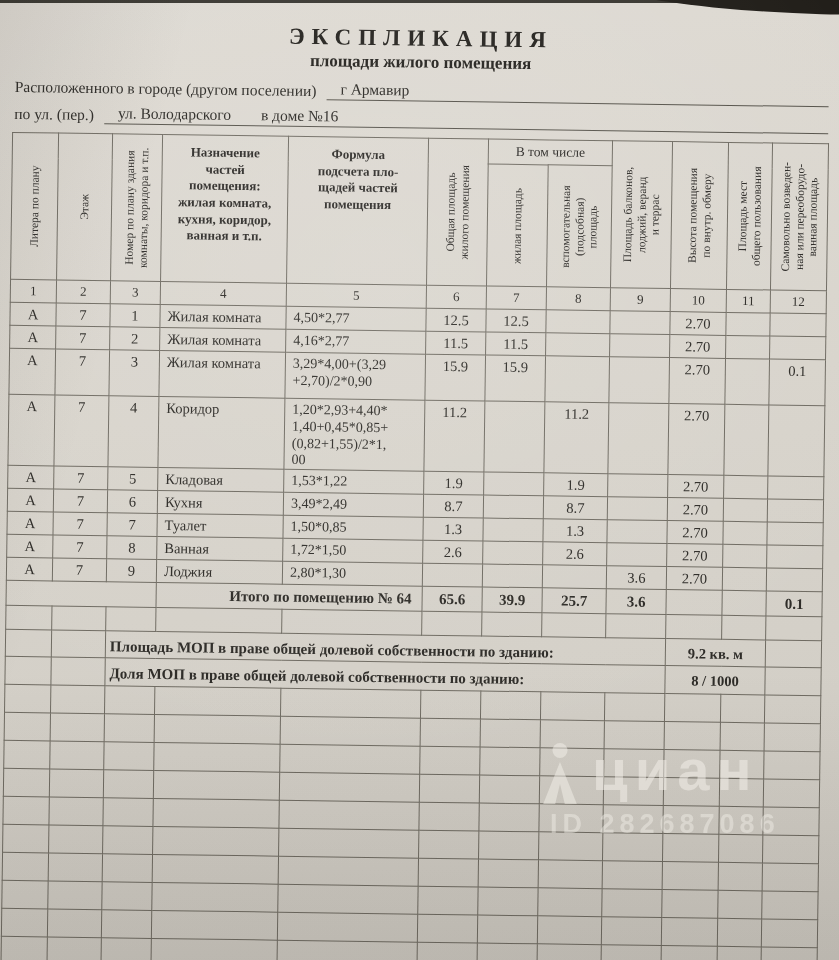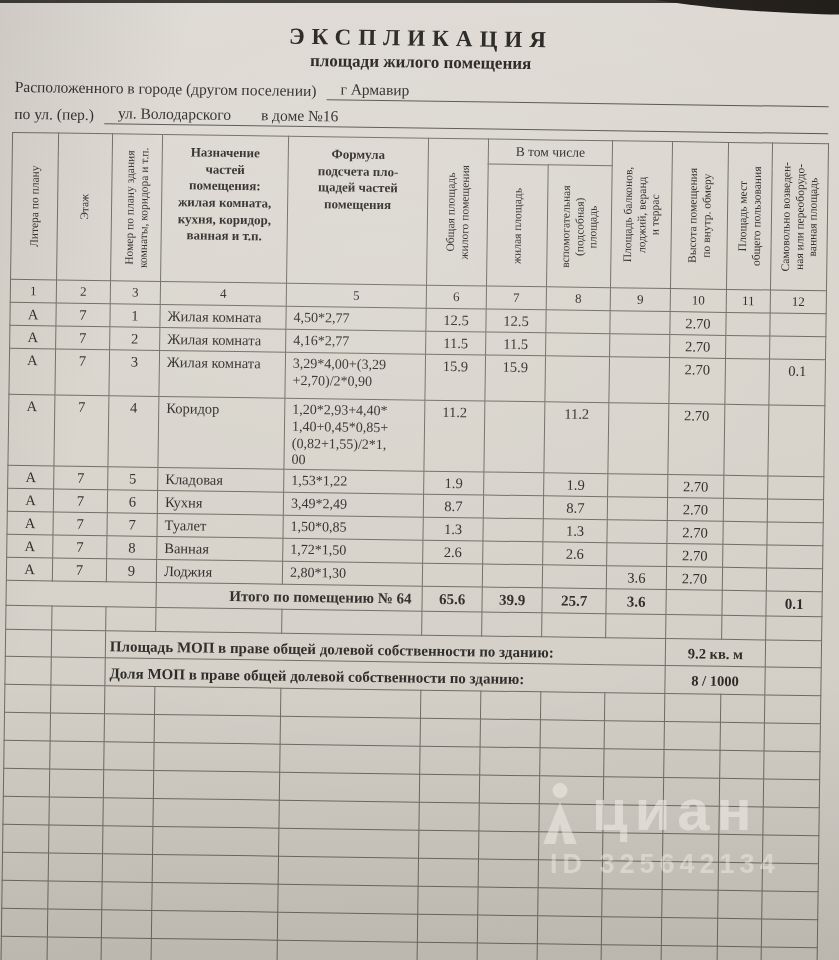--- a/index.html
+++ b/index.html
@@ -38,21 +38,21 @@
   td.mop-label{text-align:left;padding-left:4px;font-weight:700;font-size:15px;white-space:nowrap;vertical-align:middle;}
   td.mop-value{font-weight:700;font-size:14.5px;text-align:center;vertical-align:middle;}
   
   .top-edge{position:absolute;top:0;left:0;width:100%;height:3px;background:#26231e;opacity:.9;}
   .corner{position:absolute;top:-75px;right:-341px;width:600px;height:90px;border-radius:50%;background:#201d18;}
   .vignette{position:absolute;inset:0;pointer-events:none;background:
     radial-gradient(120% 90% at 45% 28%, rgba(255,255,255,0.10), rgba(0,0,0,0) 60%),
     linear-gradient(to bottom, rgba(0,0,0,0) 70%, rgba(40,35,28,0.12) 100%),
     linear-gradient(105deg, rgba(40,35,28,0.09), rgba(0,0,0,0) 18%);}
   
-  .watermark{position:absolute;left:538px;top:780px;pointer-events:none;}
+  .watermark{position:absolute;left:538px;top:740px;pointer-events:none;}
   .wm-top{display:flex;align-items:flex-start;}
   .wm-logo{width:44px;height:62px;position:relative;margin:3px 10px 0 0;opacity:.5;}
   .wm-head{position:absolute;left:50%;top:0;transform:translateX(-50%);width:15px;height:15px;border-radius:50%;background:#f4f1ea;}
   .wm-body{position:absolute;left:2px;top:19px;width:40px;height:42px;background:#f4f1ea;
     clip-path:polygon(50% 0%, 92% 100%, 62% 100%, 50% 52%, 38% 100%, 8% 100%);}
   .wm-brand{font-family:"Liberation Sans","DejaVu Sans",sans-serif;font-weight:700;font-size:58px;line-height:60px;
     color:rgba(245,242,235,0.5);letter-spacing:7px;}
   .wm-id{margin:4px 0 0 12px;font-family:"Liberation Sans","DejaVu Sans",sans-serif;font-weight:700;font-size:27px;
     color:rgba(245,242,235,0.42);letter-spacing:5px;}
 </style>
@@ -484,14 +484,14 @@
 <div class="vignette"></div>
 
 <div class="watermark">
   <div class="wm-top">
     <div class="wm-logo">
       <div class="wm-head"></div>
       <div class="wm-body"></div>
     </div>
     <div class="wm-brand">циан</div>
   </div>
-  <div class="wm-id">ID 325642134</div>
+  <div class="wm-id">ID 282687086</div>
 </div>
 
 </body></html>

